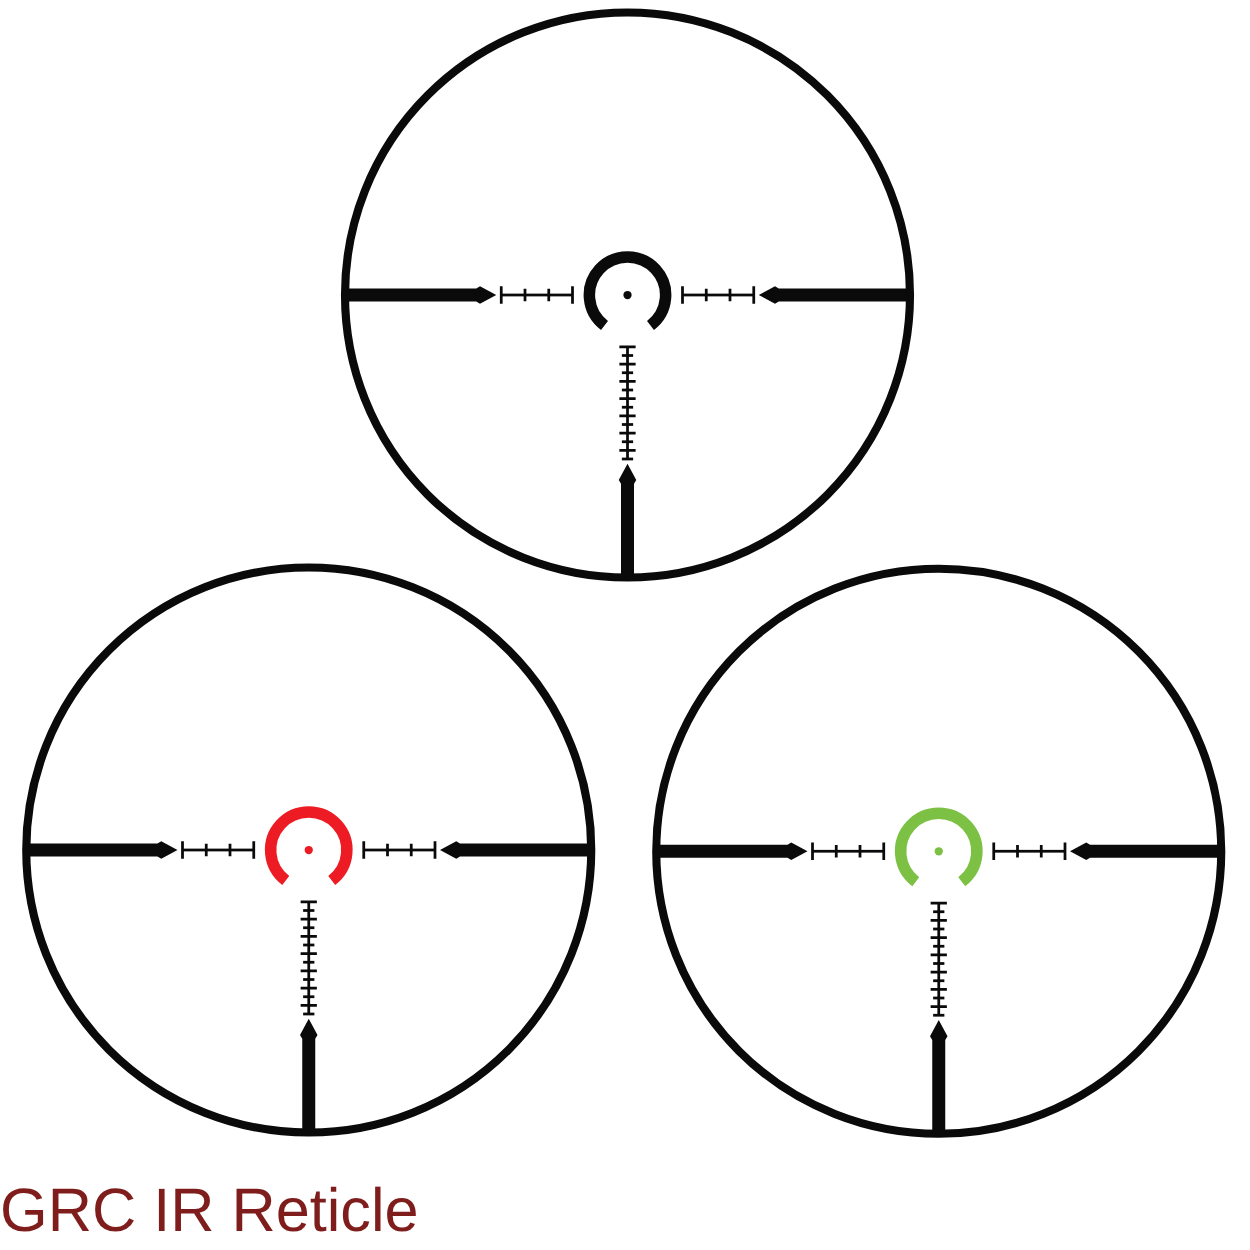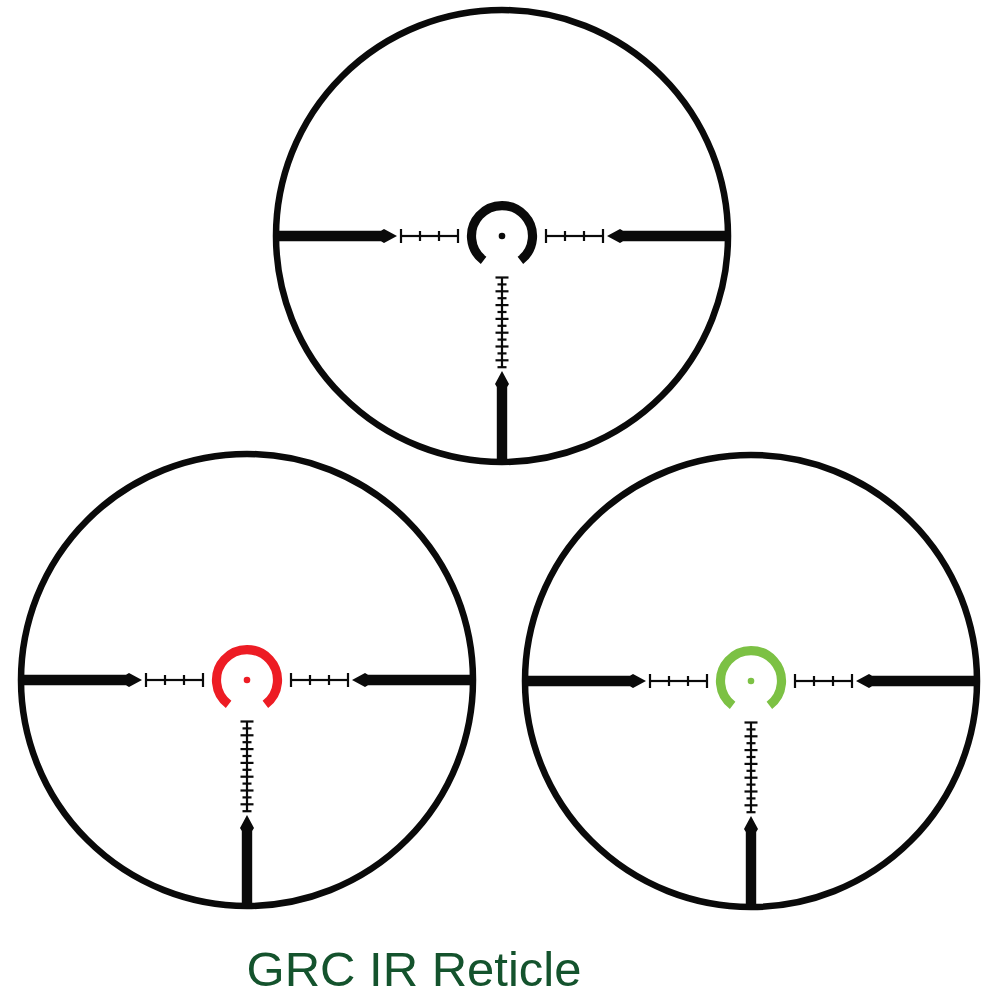--- a/index.html
+++ b/index.html
@@ -23,25 +23,25 @@
     top: 0;
     width: 1000px;
     height: 1000px;
     display: block;
   }
   .caption {
     position: absolute;
     left: 0;
     top: 941px;
     width: 828px;
-    text-align: center;
+    text-align: left;
     font-size: 49px;
     font-weight: 400;
     letter-spacing: 0px;
-    color: #14532d;
+    color: #7f1d1d;
     font-family: "Liberation Sans", sans-serif;
   }
 </style>
 </head>
 <body>
 
 <div class="stage">
 
   <svg class="diagram-svg" viewBox="0 0 1000 1000" xmlns="http://www.w3.org/2000/svg">
 

